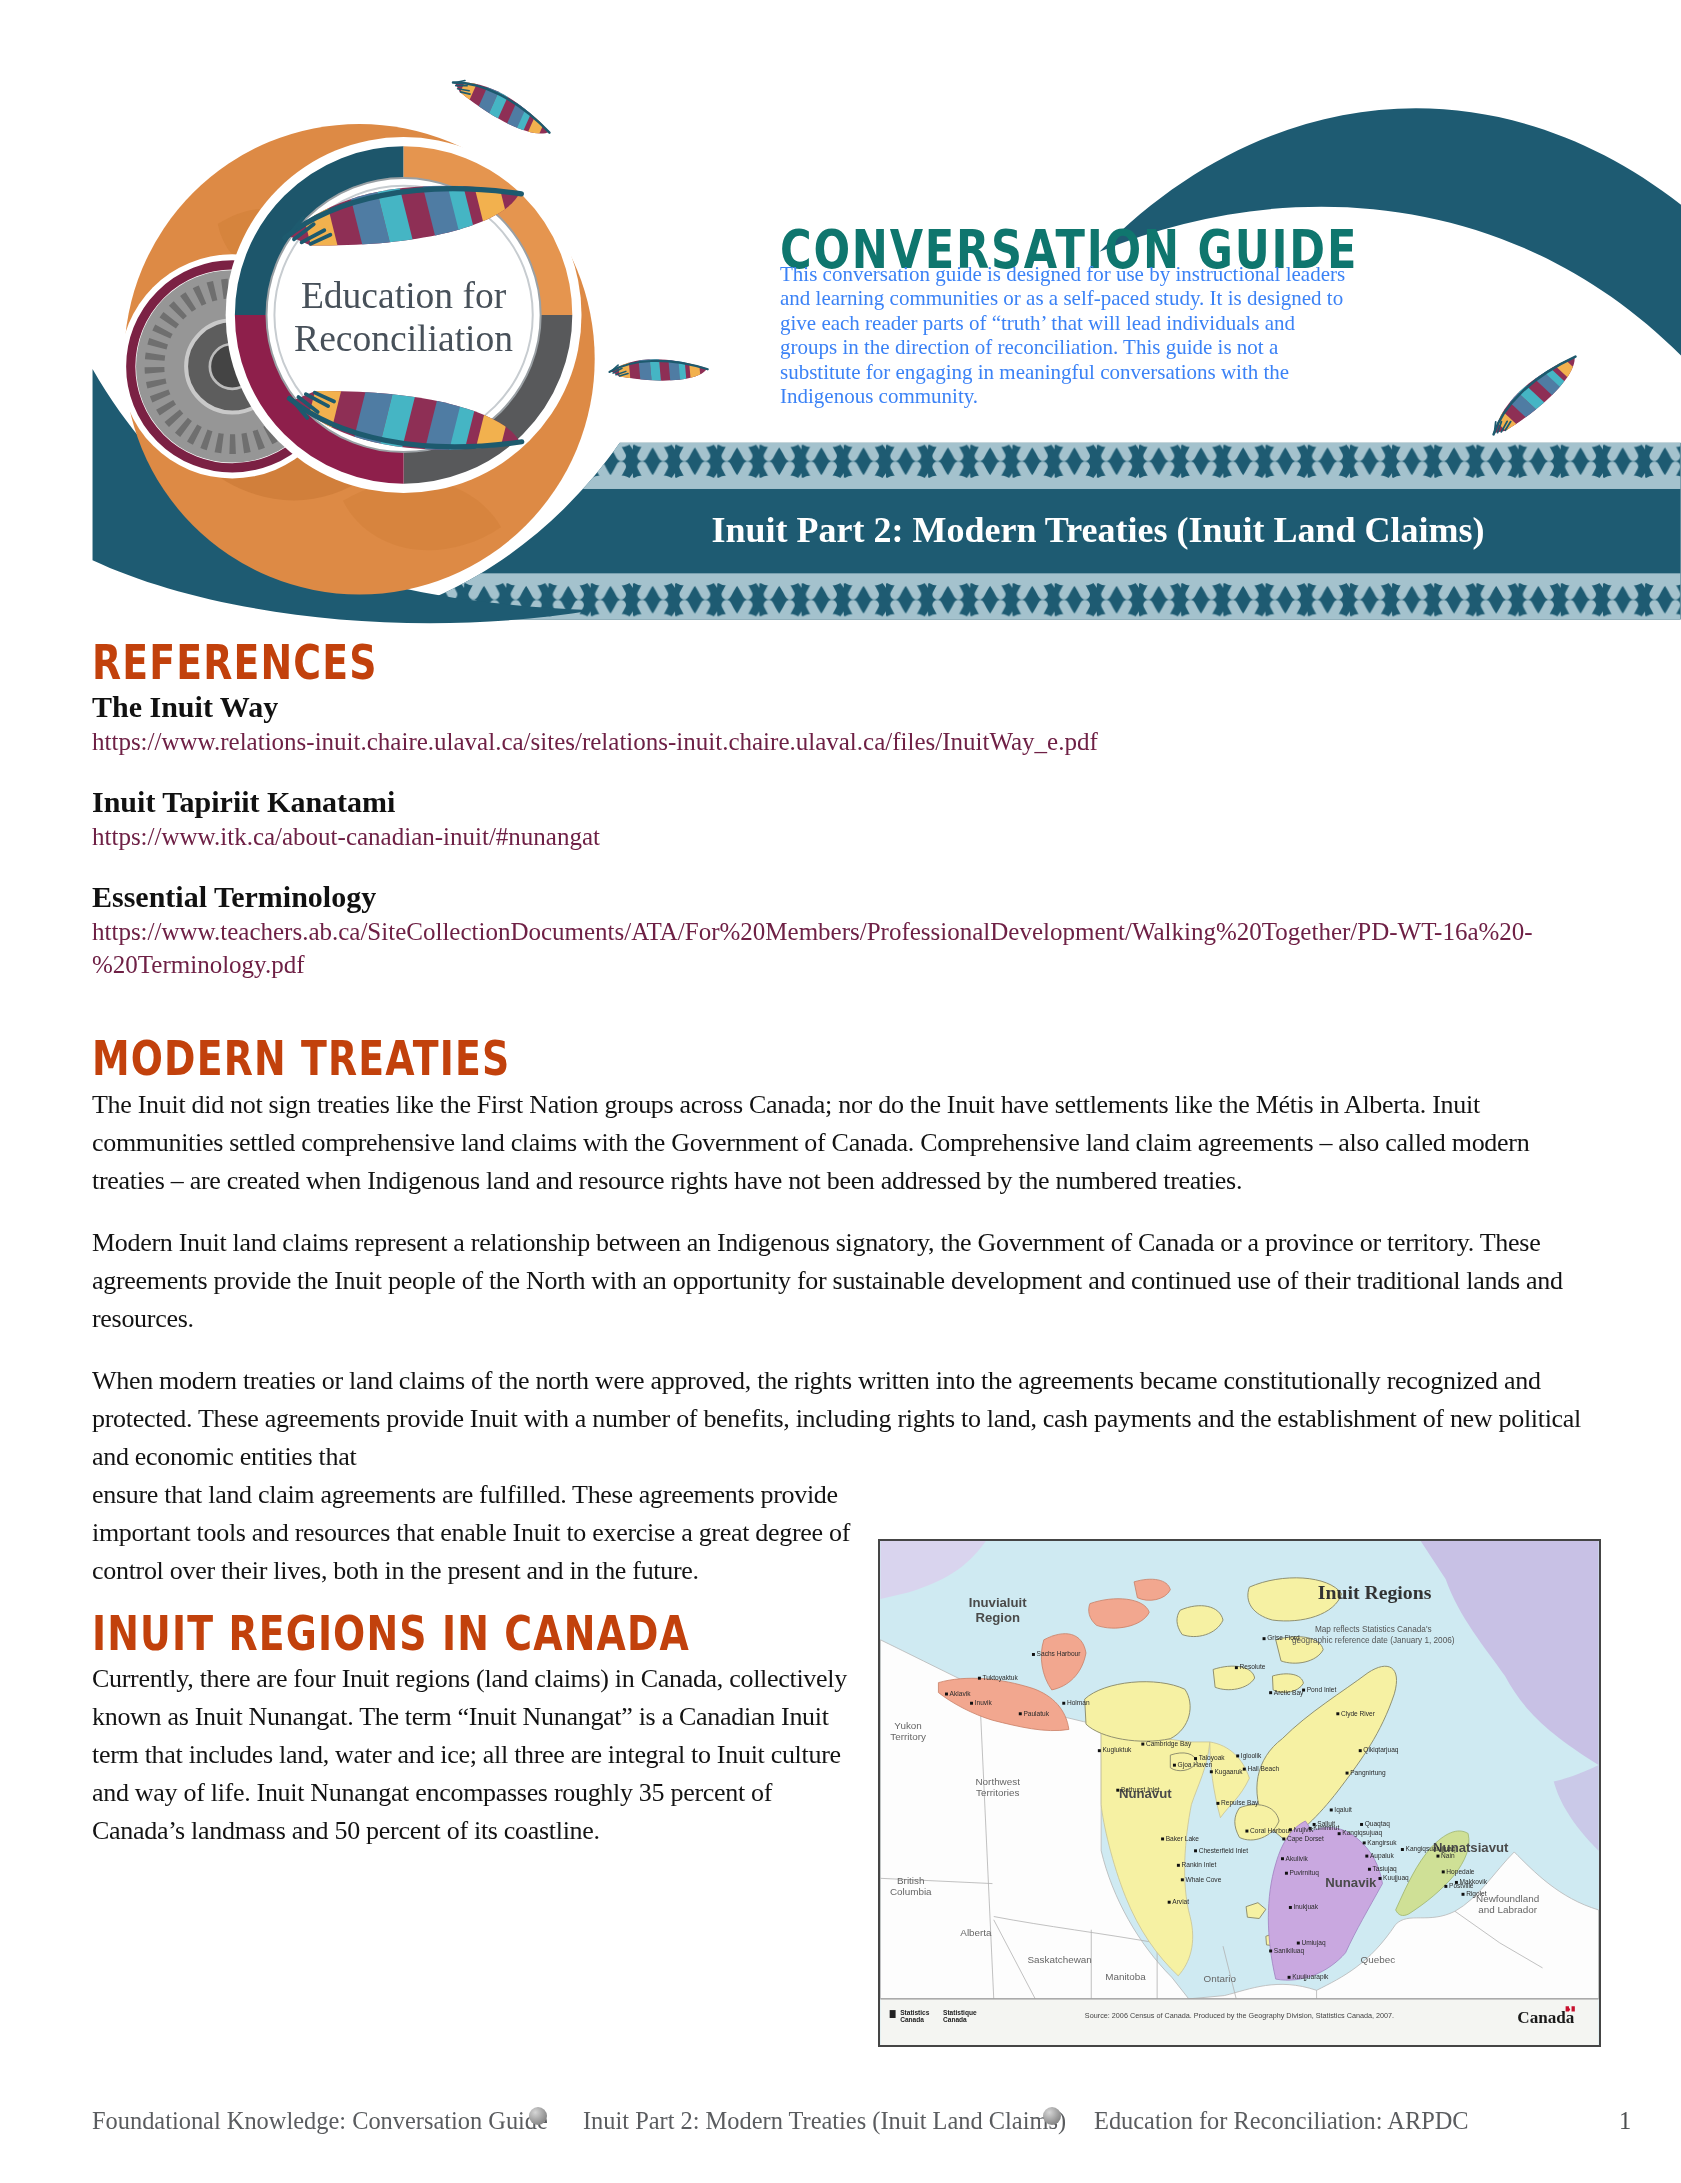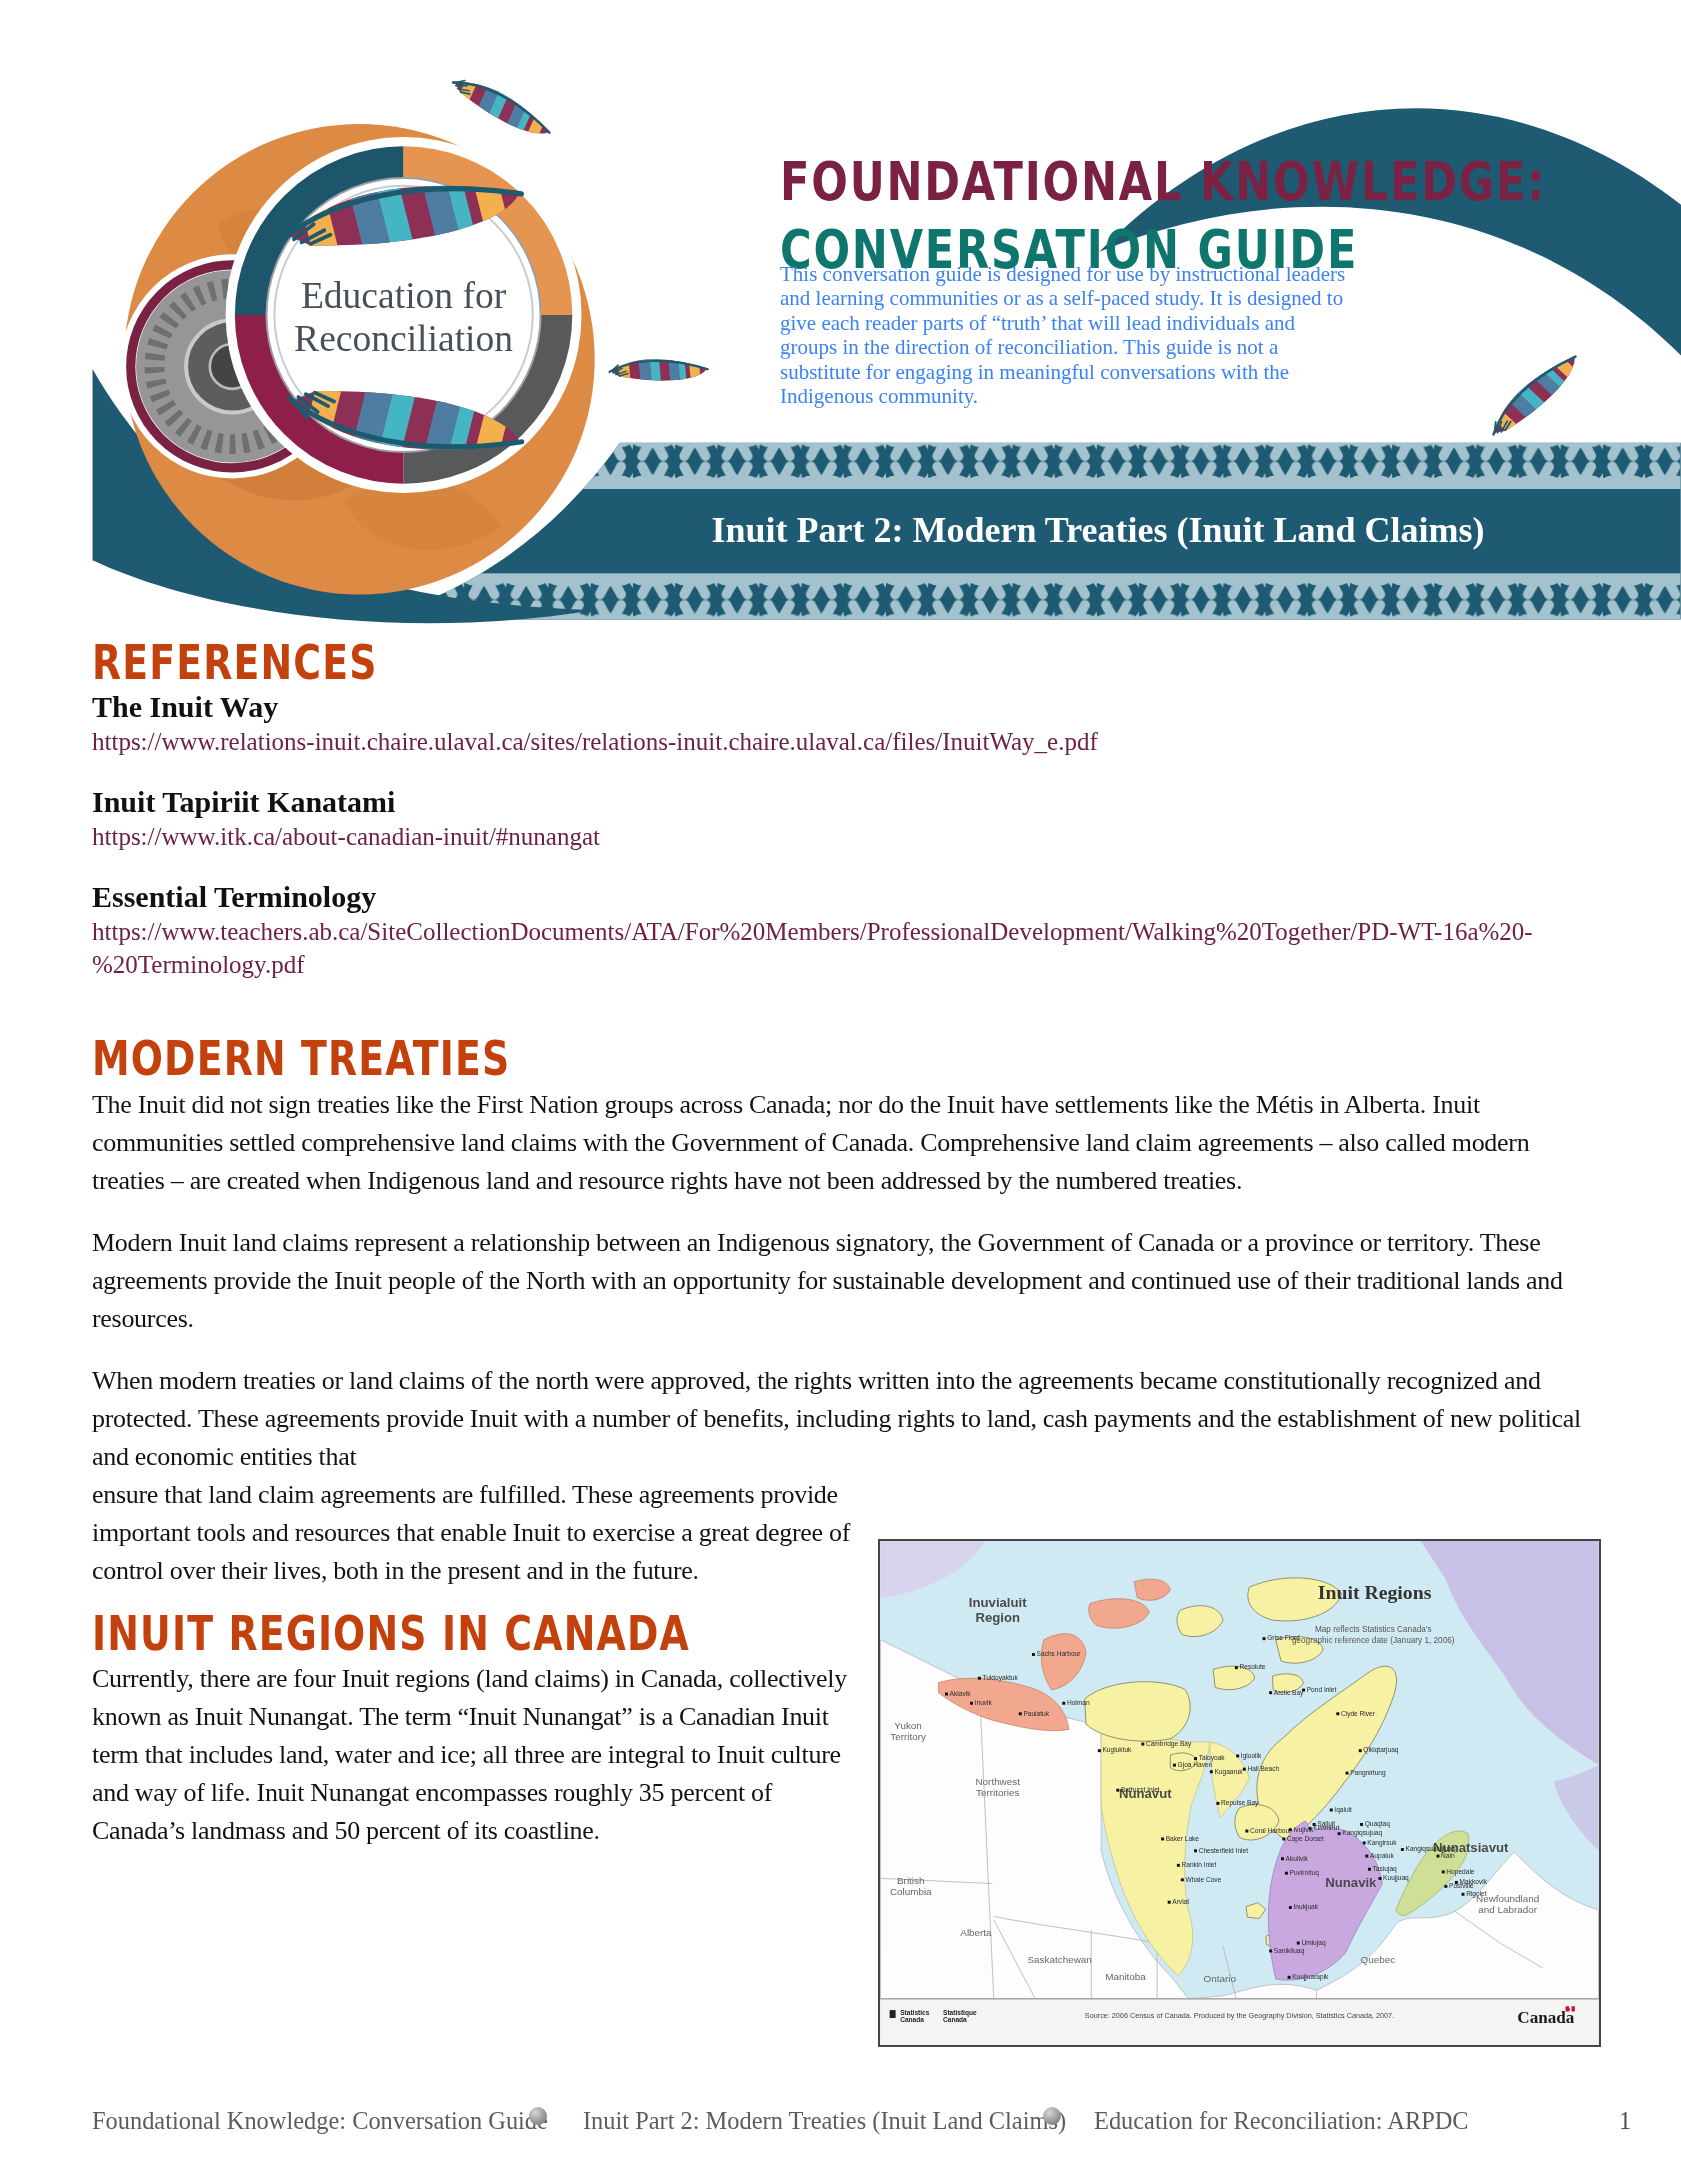--- a/index.html
+++ b/index.html
@@ -129,21 +129,20 @@
       <use href="#feather" transform="translate(432,702) scale(1.13,-1.13)"></use>
       <text class="badge-text" x="612" y="468" text-anchor="middle">Education for</text>
       <text class="badge-text" x="612" y="532" text-anchor="middle">Reconciliation</text>
     </g>
 
     <use href="#feather" transform="translate(712,88) rotate(38) scale(0.52)"></use>
     <use href="#feather" transform="translate(928,524) rotate(9) scale(0.47)"></use>
     <use href="#feather" transform="translate(2238,622) rotate(-33) scale(0.54)"></use>
   </svg>
 
-  <div class="doc-title1"><span class="hand">FOUNDATIONAL KNOWLEDGE:</span></div>
   <div class="doc-title2"><span class="hand">CONVERSATION GUIDE</span></div>
   <div class="intro">This conversation guide is designed for use by instructional leaders and learning communities or as a self-paced study. It is designed to give each reader parts of “truth’ that will lead individuals and groups in the direction of reconciliation. This guide is not a substitute for engaging in meaningful conversations with the Indigenous community.</div>
   <div class="banner-title">Inuit Part 2: Modern Treaties (Inuit Land Claims)</div>
 
   <div class="content">
 
     <h2 class="sec"><span class="hand">REFERENCES</span></h2>
 
     <p class="ref-title">The Inuit Way</p>
     <p class="ref-url">https://www.relations-inuit.chaire.ulaval.ca/sites/relations-inuit.chaire.ulaval.ca/files/InuitWay_e.pdf</p>

